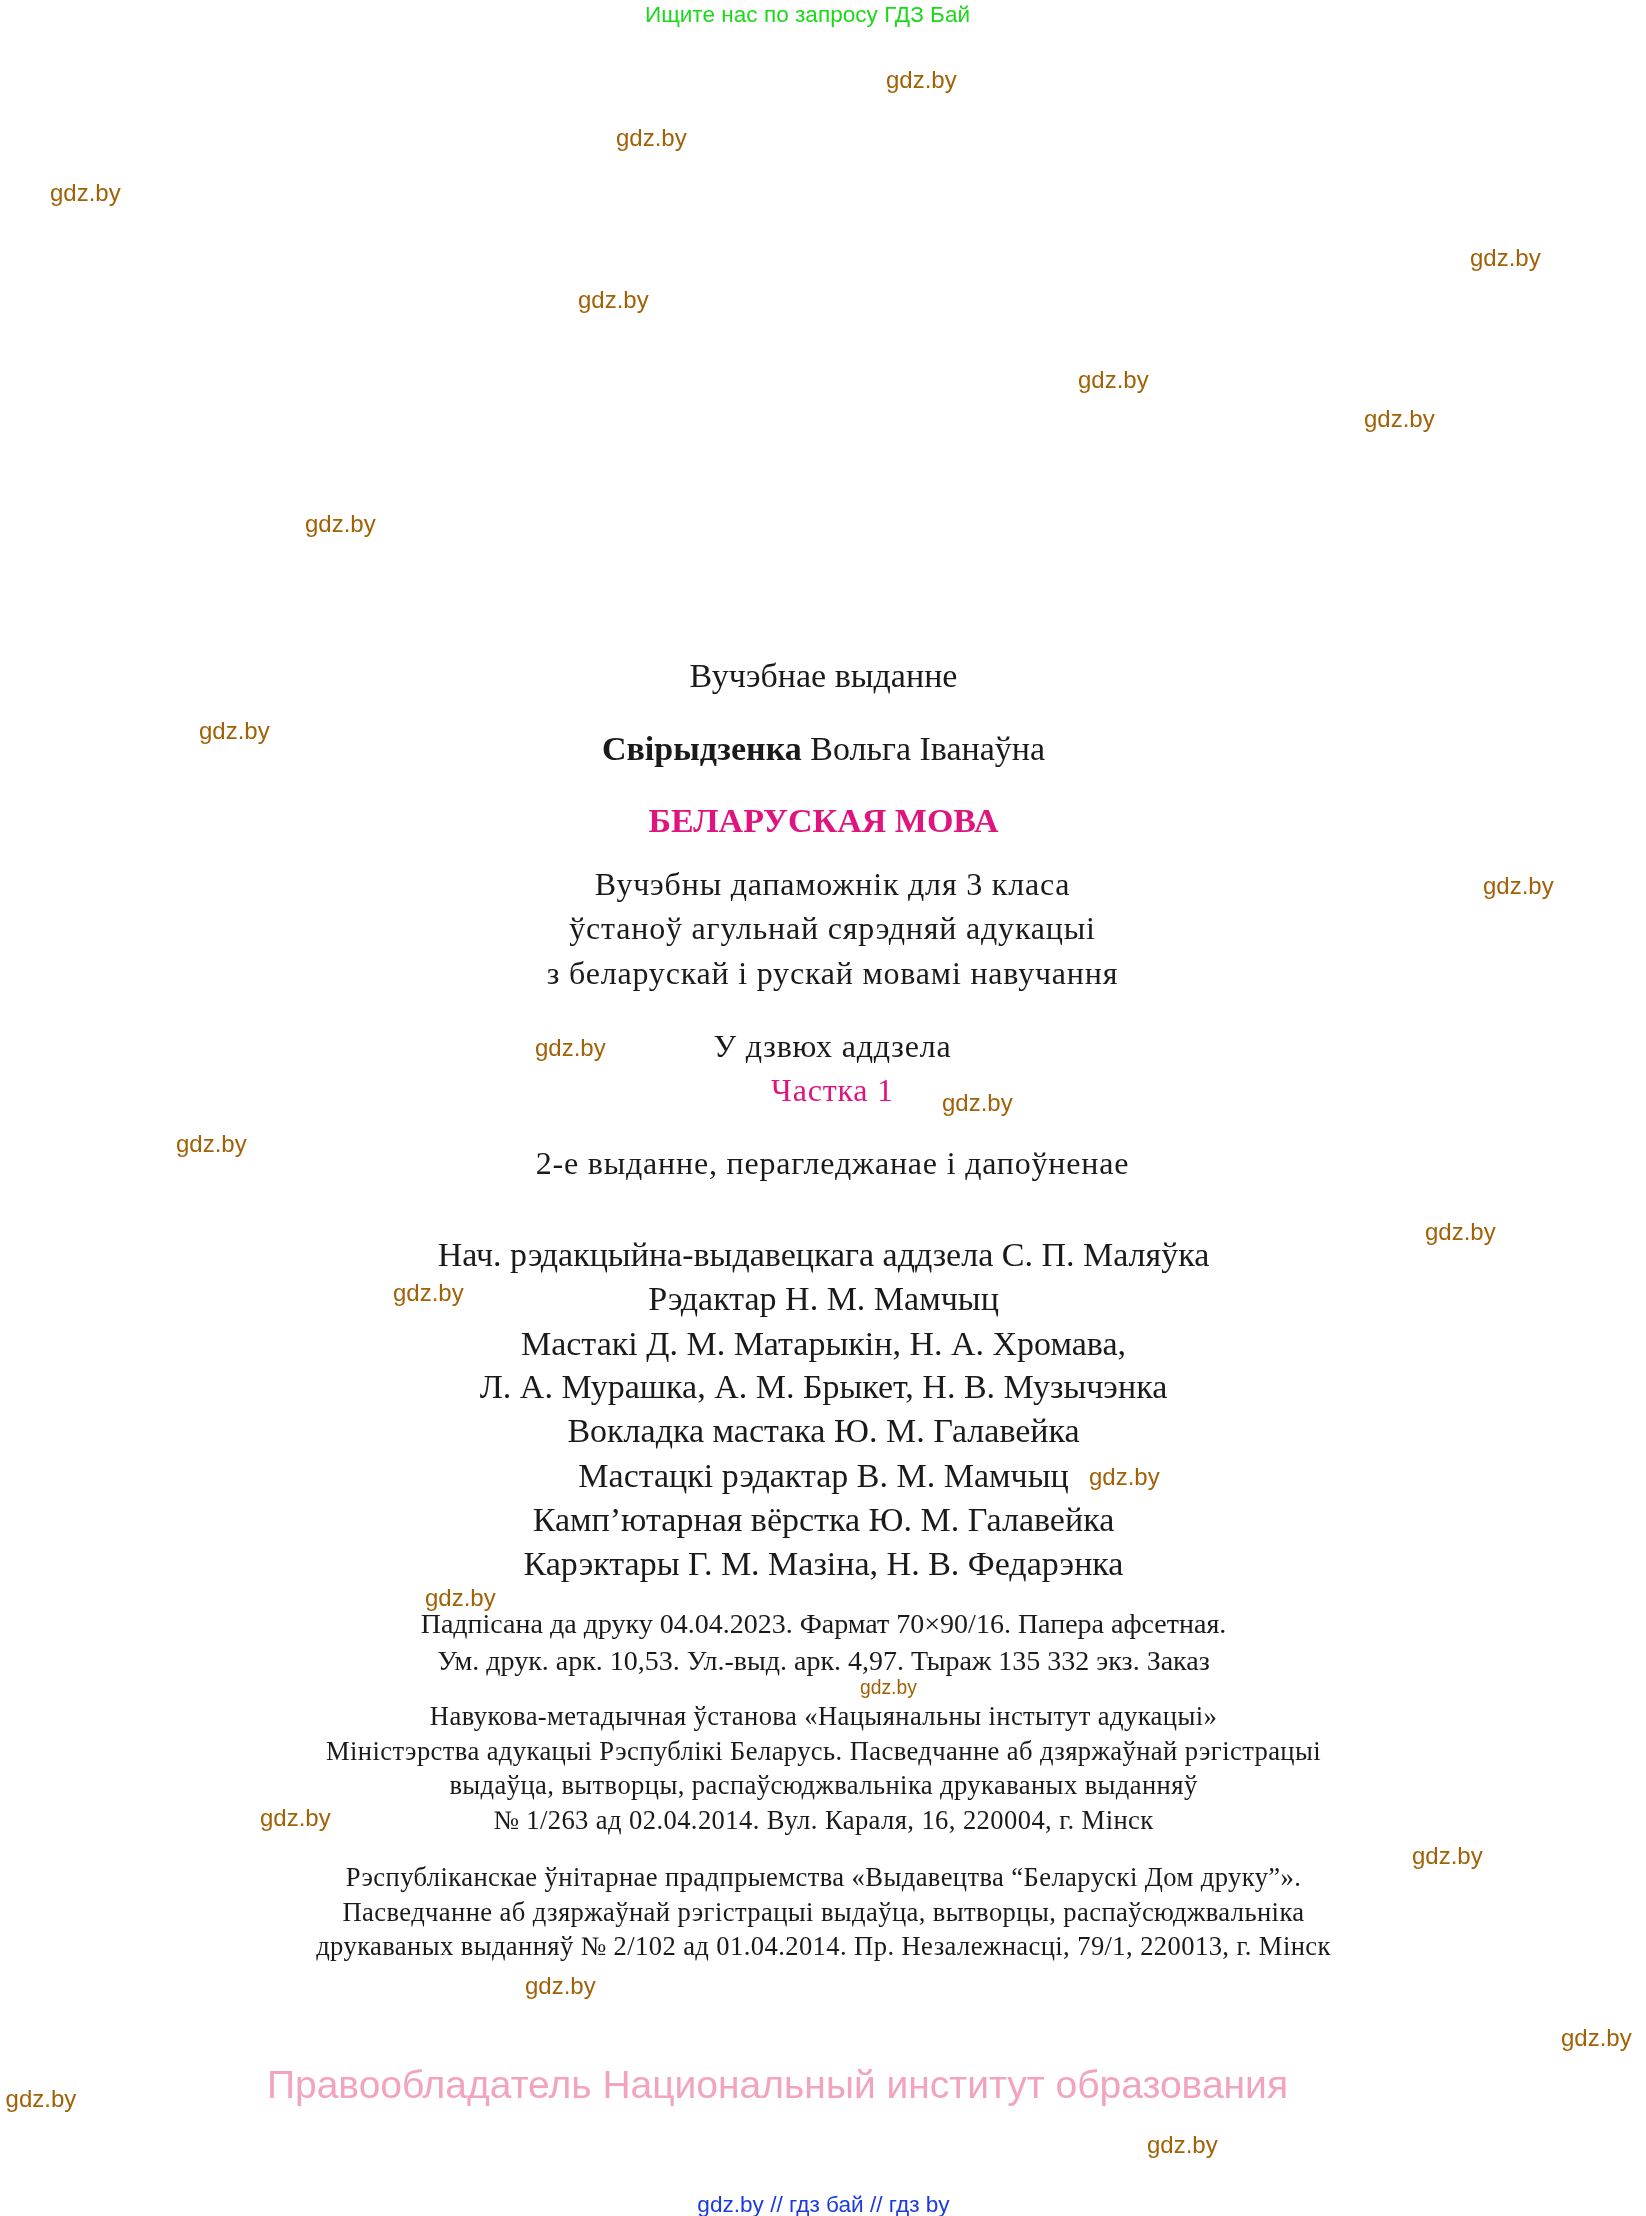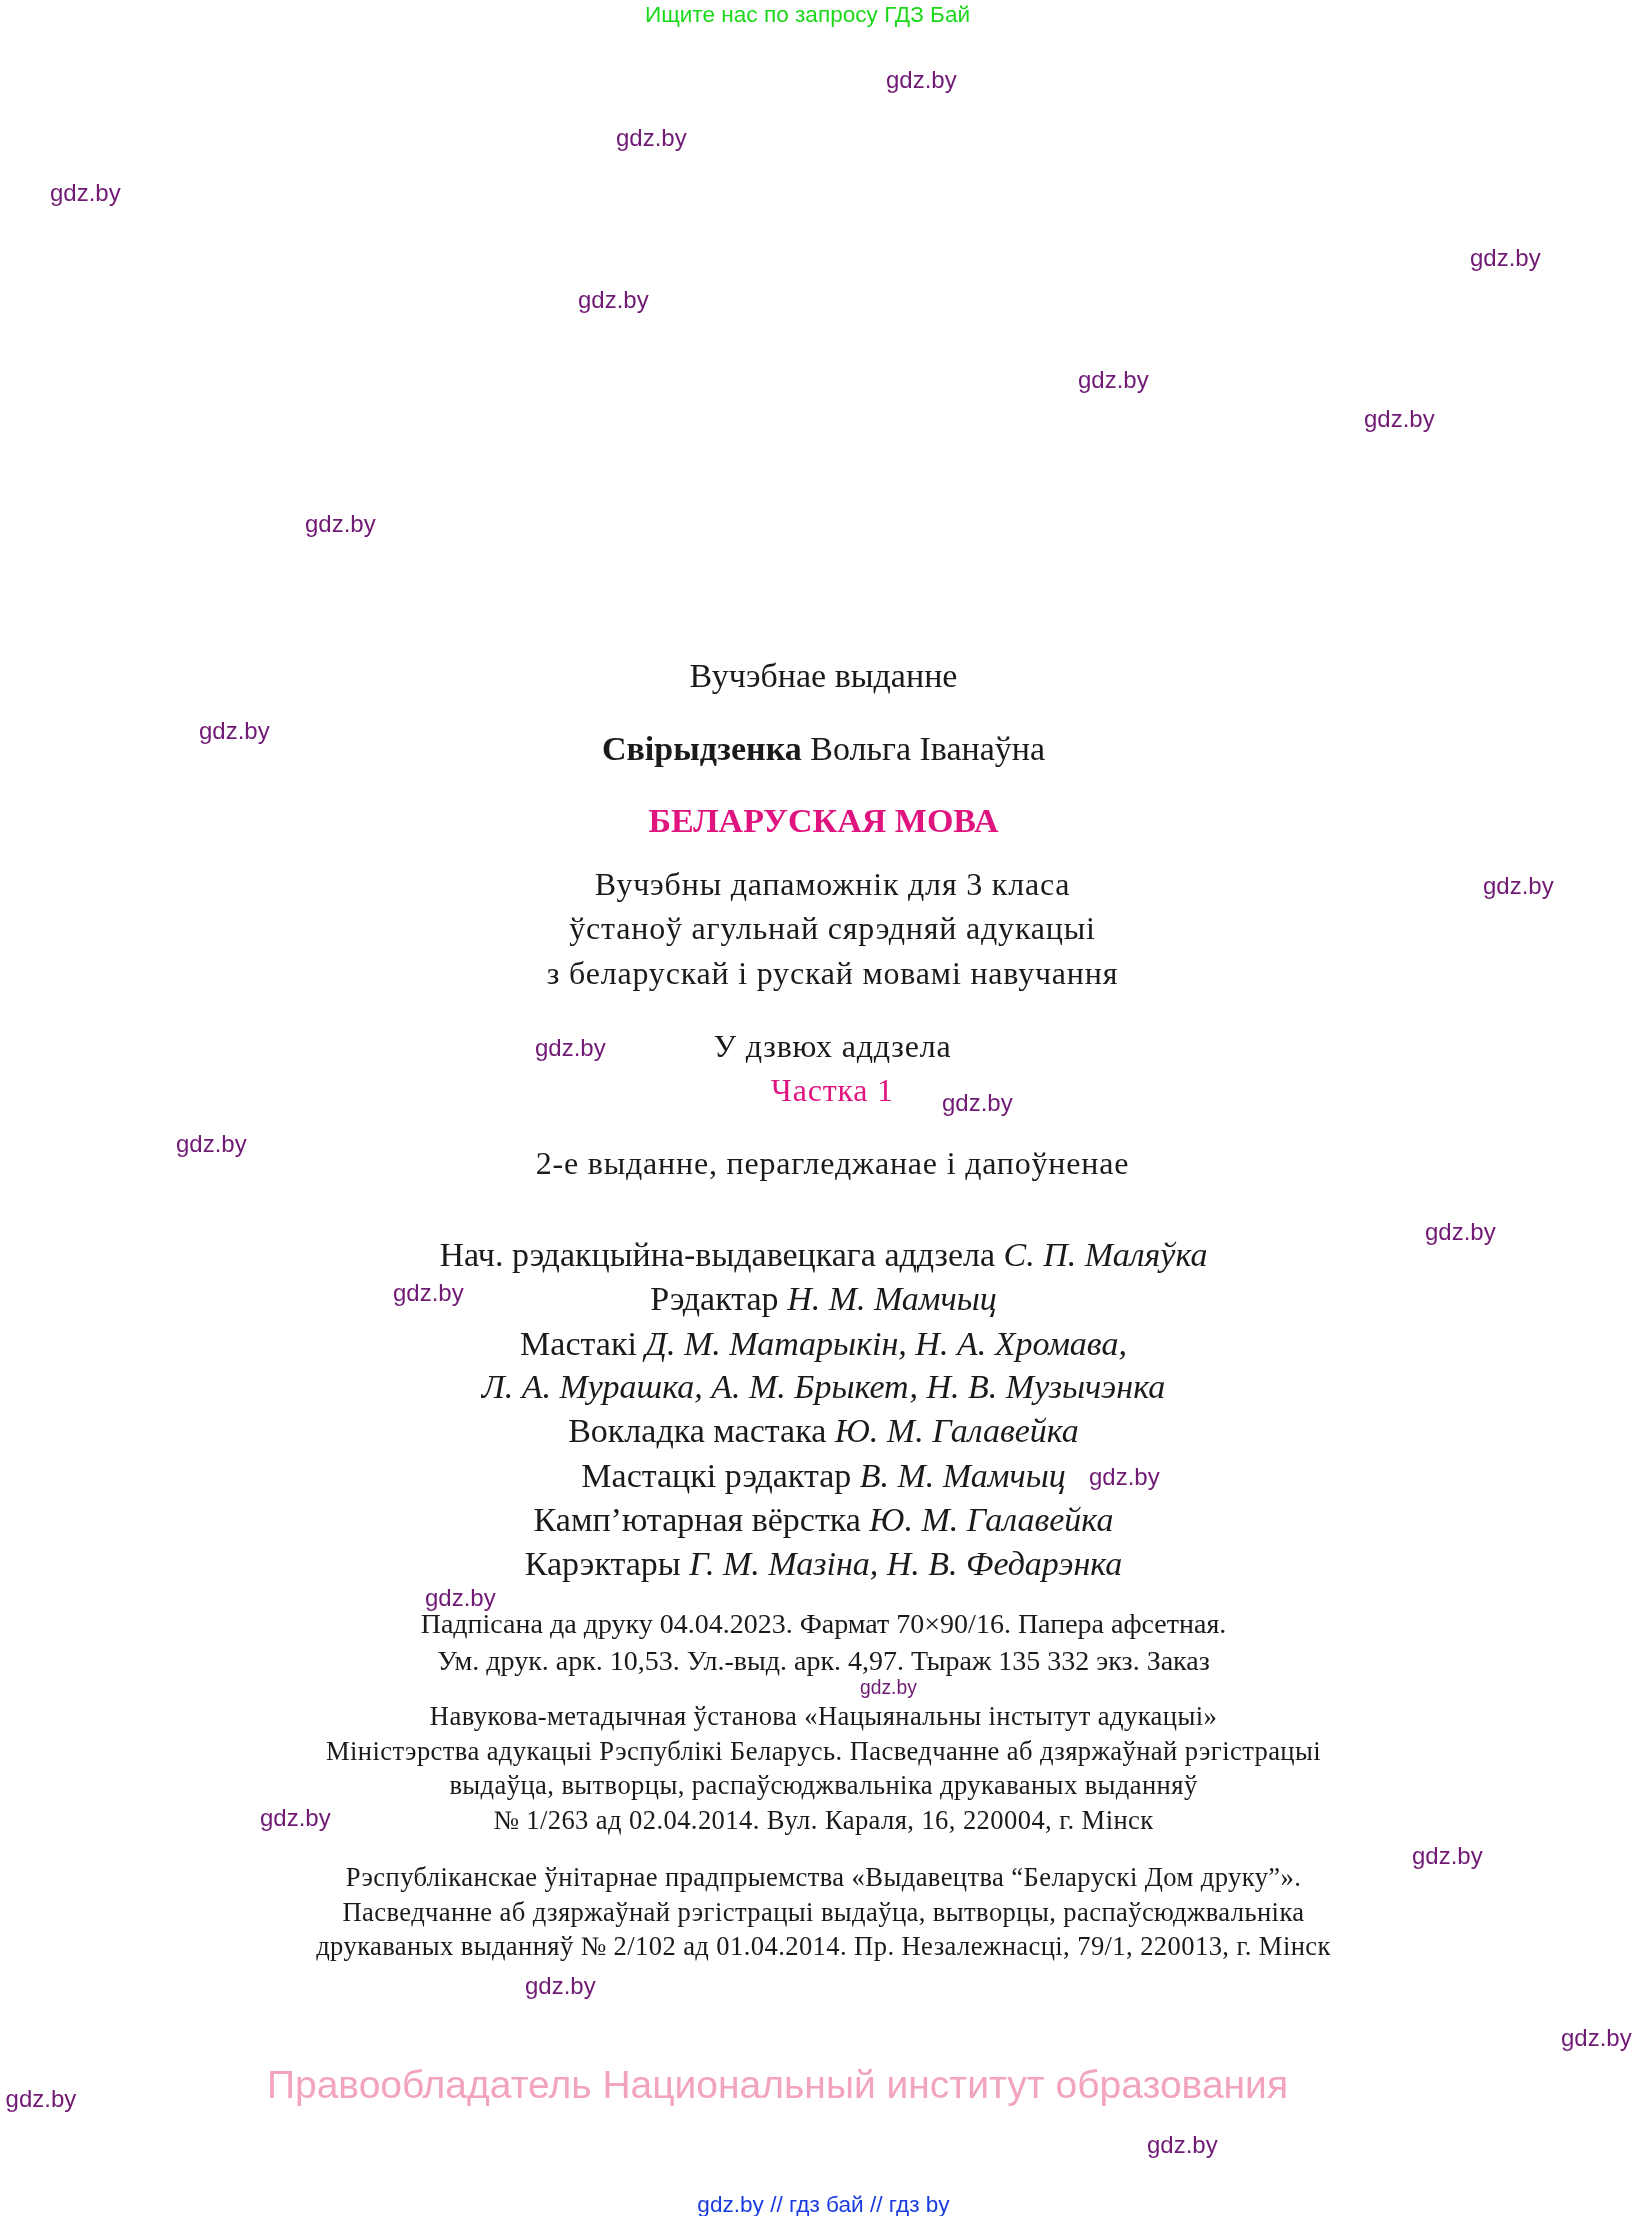--- a/index.html
+++ b/index.html
@@ -8,35 +8,35 @@
     background: #ffffff;
     font-family: "Liberation Serif", serif;
     color: #1a1a1a;
   }
   .header-note {
     position: absolute; left: 0; width: 1615px; top: 1.6px; text-align: center;
     font-family: "Liberation Sans", sans-serif; font-size: 22.6px; color: #1bd81b;
   }
   .wm {
     position: absolute; font-family: "Liberation Sans", sans-serif;
-    font-size: 24px; color: #701a75; line-height: 1; white-space: nowrap;
+    font-size: 24px; color: #a16207; line-height: 1; white-space: nowrap;
     transform: translateY(-50%);
   }
   .wm.small { font-size: 19.3px; }
   .line {
     position: absolute; left: 0; width: 1647px; text-align: center;
     white-space: nowrap; line-height: 1;
   }
   .l40 { font-size: 34px; }
   .l38 { font-size: 32px; letter-spacing: 0.8px; padding-left: 9px; }
   .l36 { font-size: 28px; }
   .l30 { font-size: 26.6px; letter-spacing: 0.4px; }
   .pink { color: #e0147f; }
   .bold { font-weight: bold; }
-  .it { font-style: italic; }
+  .it { }
   .rights {
     position: absolute; left: 0; width: 1555px; top: 2063px; text-align: center;
     font-family: "Liberation Sans", sans-serif; font-size: 39px; color: #f2a3bf;
   }
   .footer {
     position: absolute; left: 0; width: 1647px; top: 2192px; text-align: center;
     font-family: "Liberation Sans", sans-serif; font-size: 22.6px; color: #1a3be0;
   }
 </style>
 </head>

